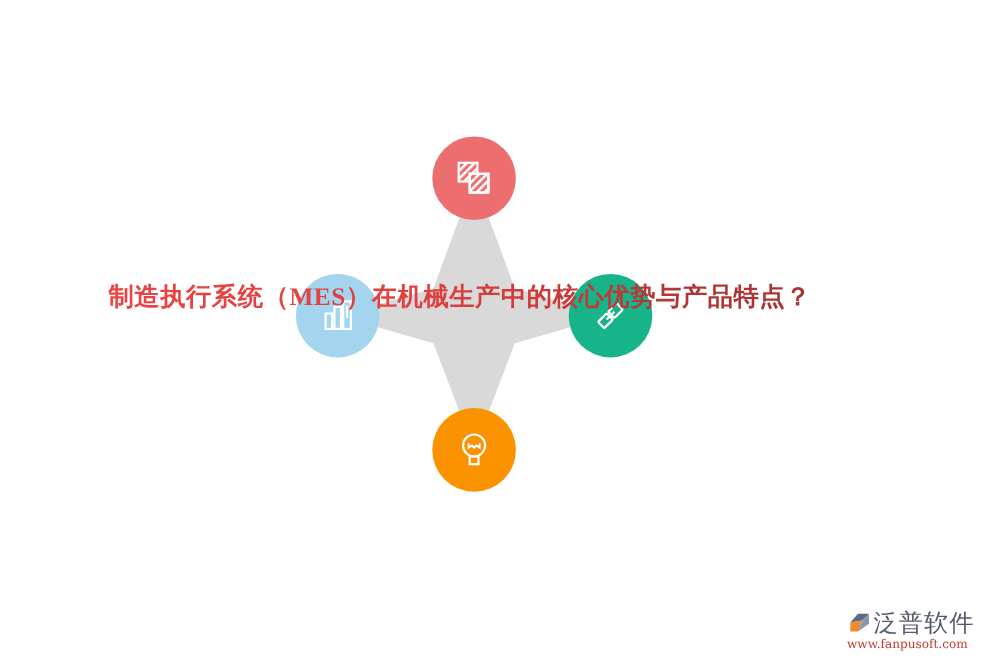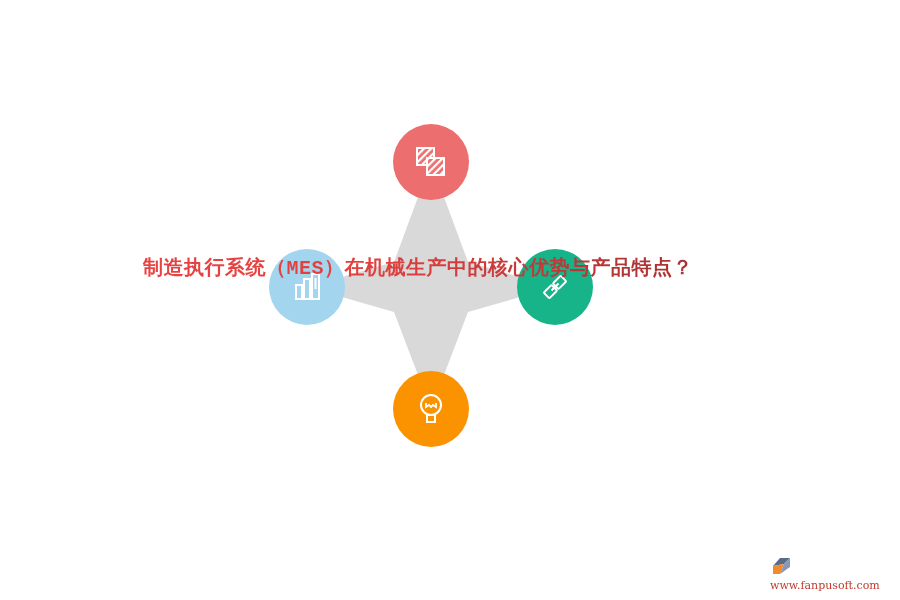--- a/index.html
+++ b/index.html
@@ -1,21 +1,21 @@
 <!DOCTYPE html>
 <html><head>
 <meta charset="utf-8">
 <style>
   html, body { margin:0; padding:0; }
   body { width:900px; height:600px; background:#ffffff; position:relative; overflow:hidden; font-family:"DejaVu Sans", sans-serif; }
   .diagram { position:absolute; left:0; top:0; width:900px; height:600px; }
   .node { position:absolute; width:76px; height:76px; border-radius:50%; display:flex; align-items:center; justify-content:center; }
   .title {
     position:absolute; left:0; top:254px; width:836px; text-align:center;
-    font-family:Liberation Mono, monospace; font-weight:bold; font-size:20px; letter-spacing:0.5px;
+    font-family:Liberation Serif, serif; font-weight:bold; font-size:23px; letter-spacing:0.5px;
     background:linear-gradient(90deg,#ee4444 0%,#e0403e 45%,#b23434 75%,#9e3030 100%);
     -webkit-background-clip:text; background-clip:text; color:transparent;
     white-space:nowrap;
   }
   .logo { position:absolute; left:770px; top:552px; width:122px; height:40px; }
   .logo-mark { position:absolute; left:0; top:3px; width:22px; height:22px; }
   .logo-name { position:absolute; left:24px; top:0px; font-size:22px; color:#555a6e; font-family:"DejaVu Sans", sans-serif; letter-spacing:1px; white-space:nowrap; }
   .logo-url { position:absolute; left:0; top:27px; font-size:11px; color:#c0392b; font-family:"DejaVu Serif", serif; white-space:nowrap;text-align:right; }
 </style>
 </head>
@@ -68,14 +68,15 @@
 </div>
 
 <div class="title">制造执行系统（MES）在机械生产中的核心优势与产品特点？</div>
 
 <div class="logo">
   <svg class="logo-mark" viewBox="0 0 22 22">
     <path d="M3 11 L10 3 L20 3 L14 9 Z" fill="#5b6a88"></path>
     <path d="M3 11 L14 9 L10 19 L3 19 Z" fill="#f08a2a"></path>
     <path d="M14 9 L20 3 L20 12 L10 19 Z" fill="#8a97b3"></path>
   </svg>
+  <span class="logo-name">泛普软件</span>
   <span class="logo-url">www.fanpusoft.com</span>
 </div>
 
 </body></html>

